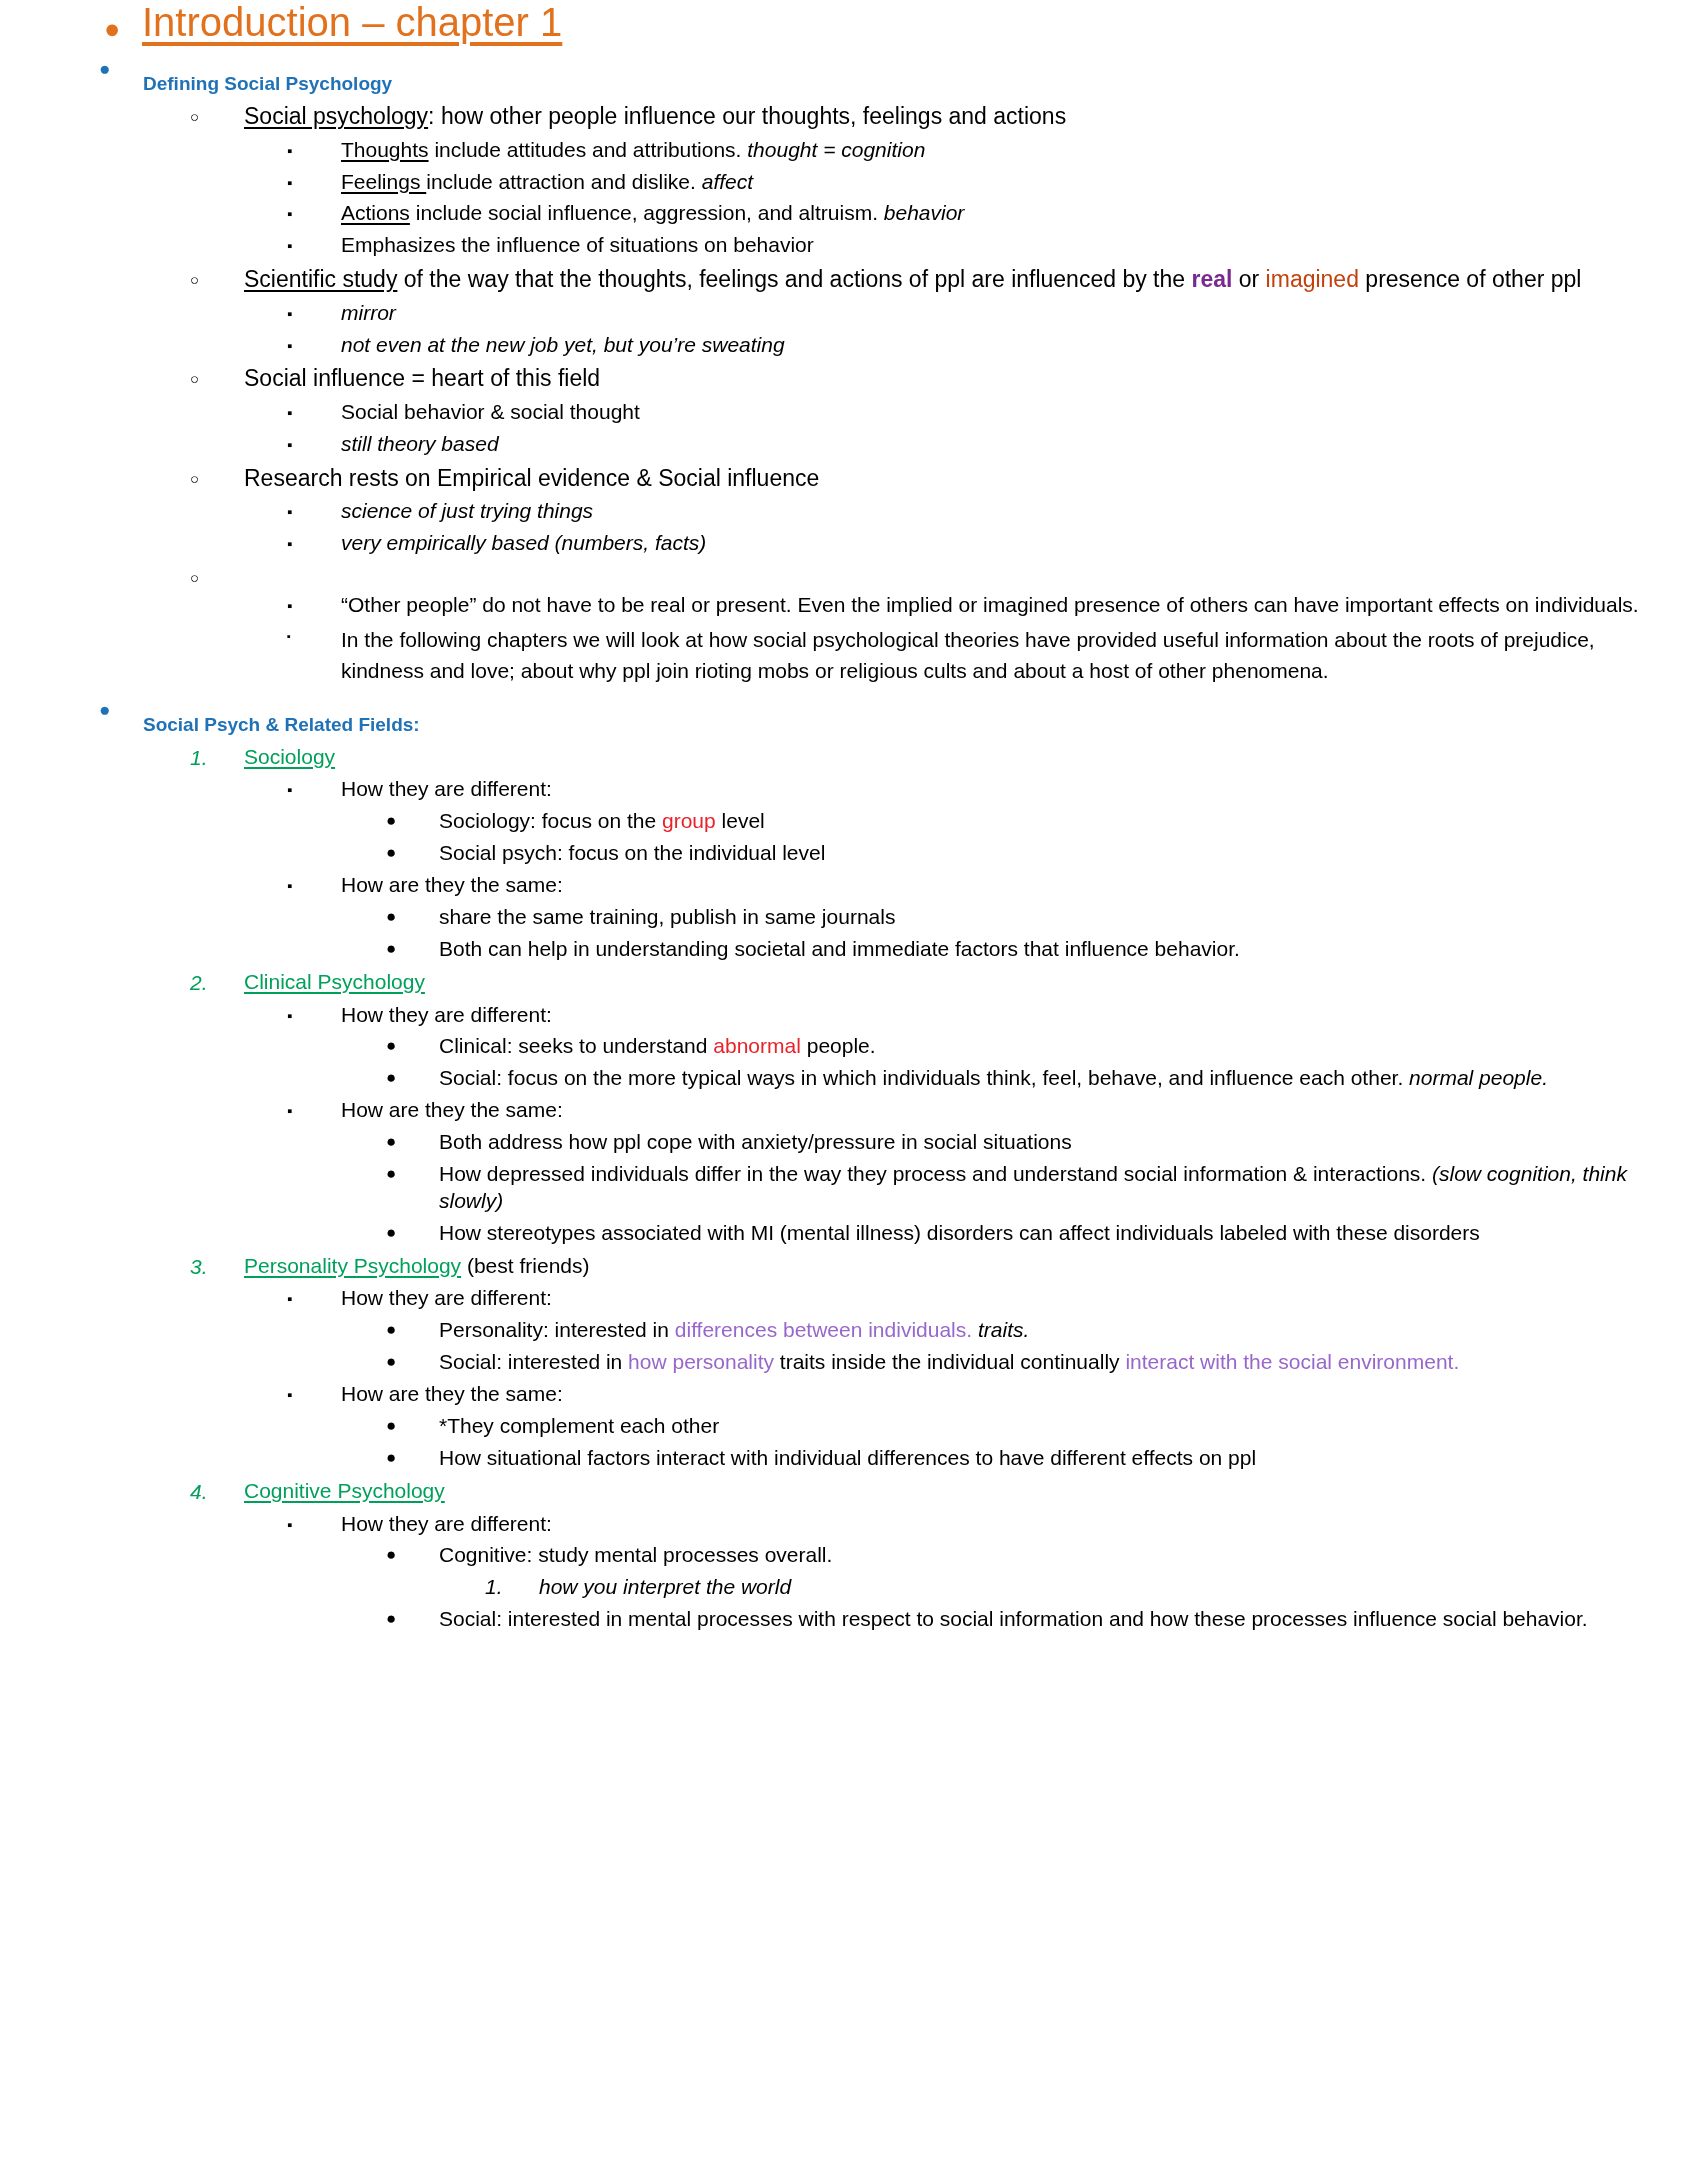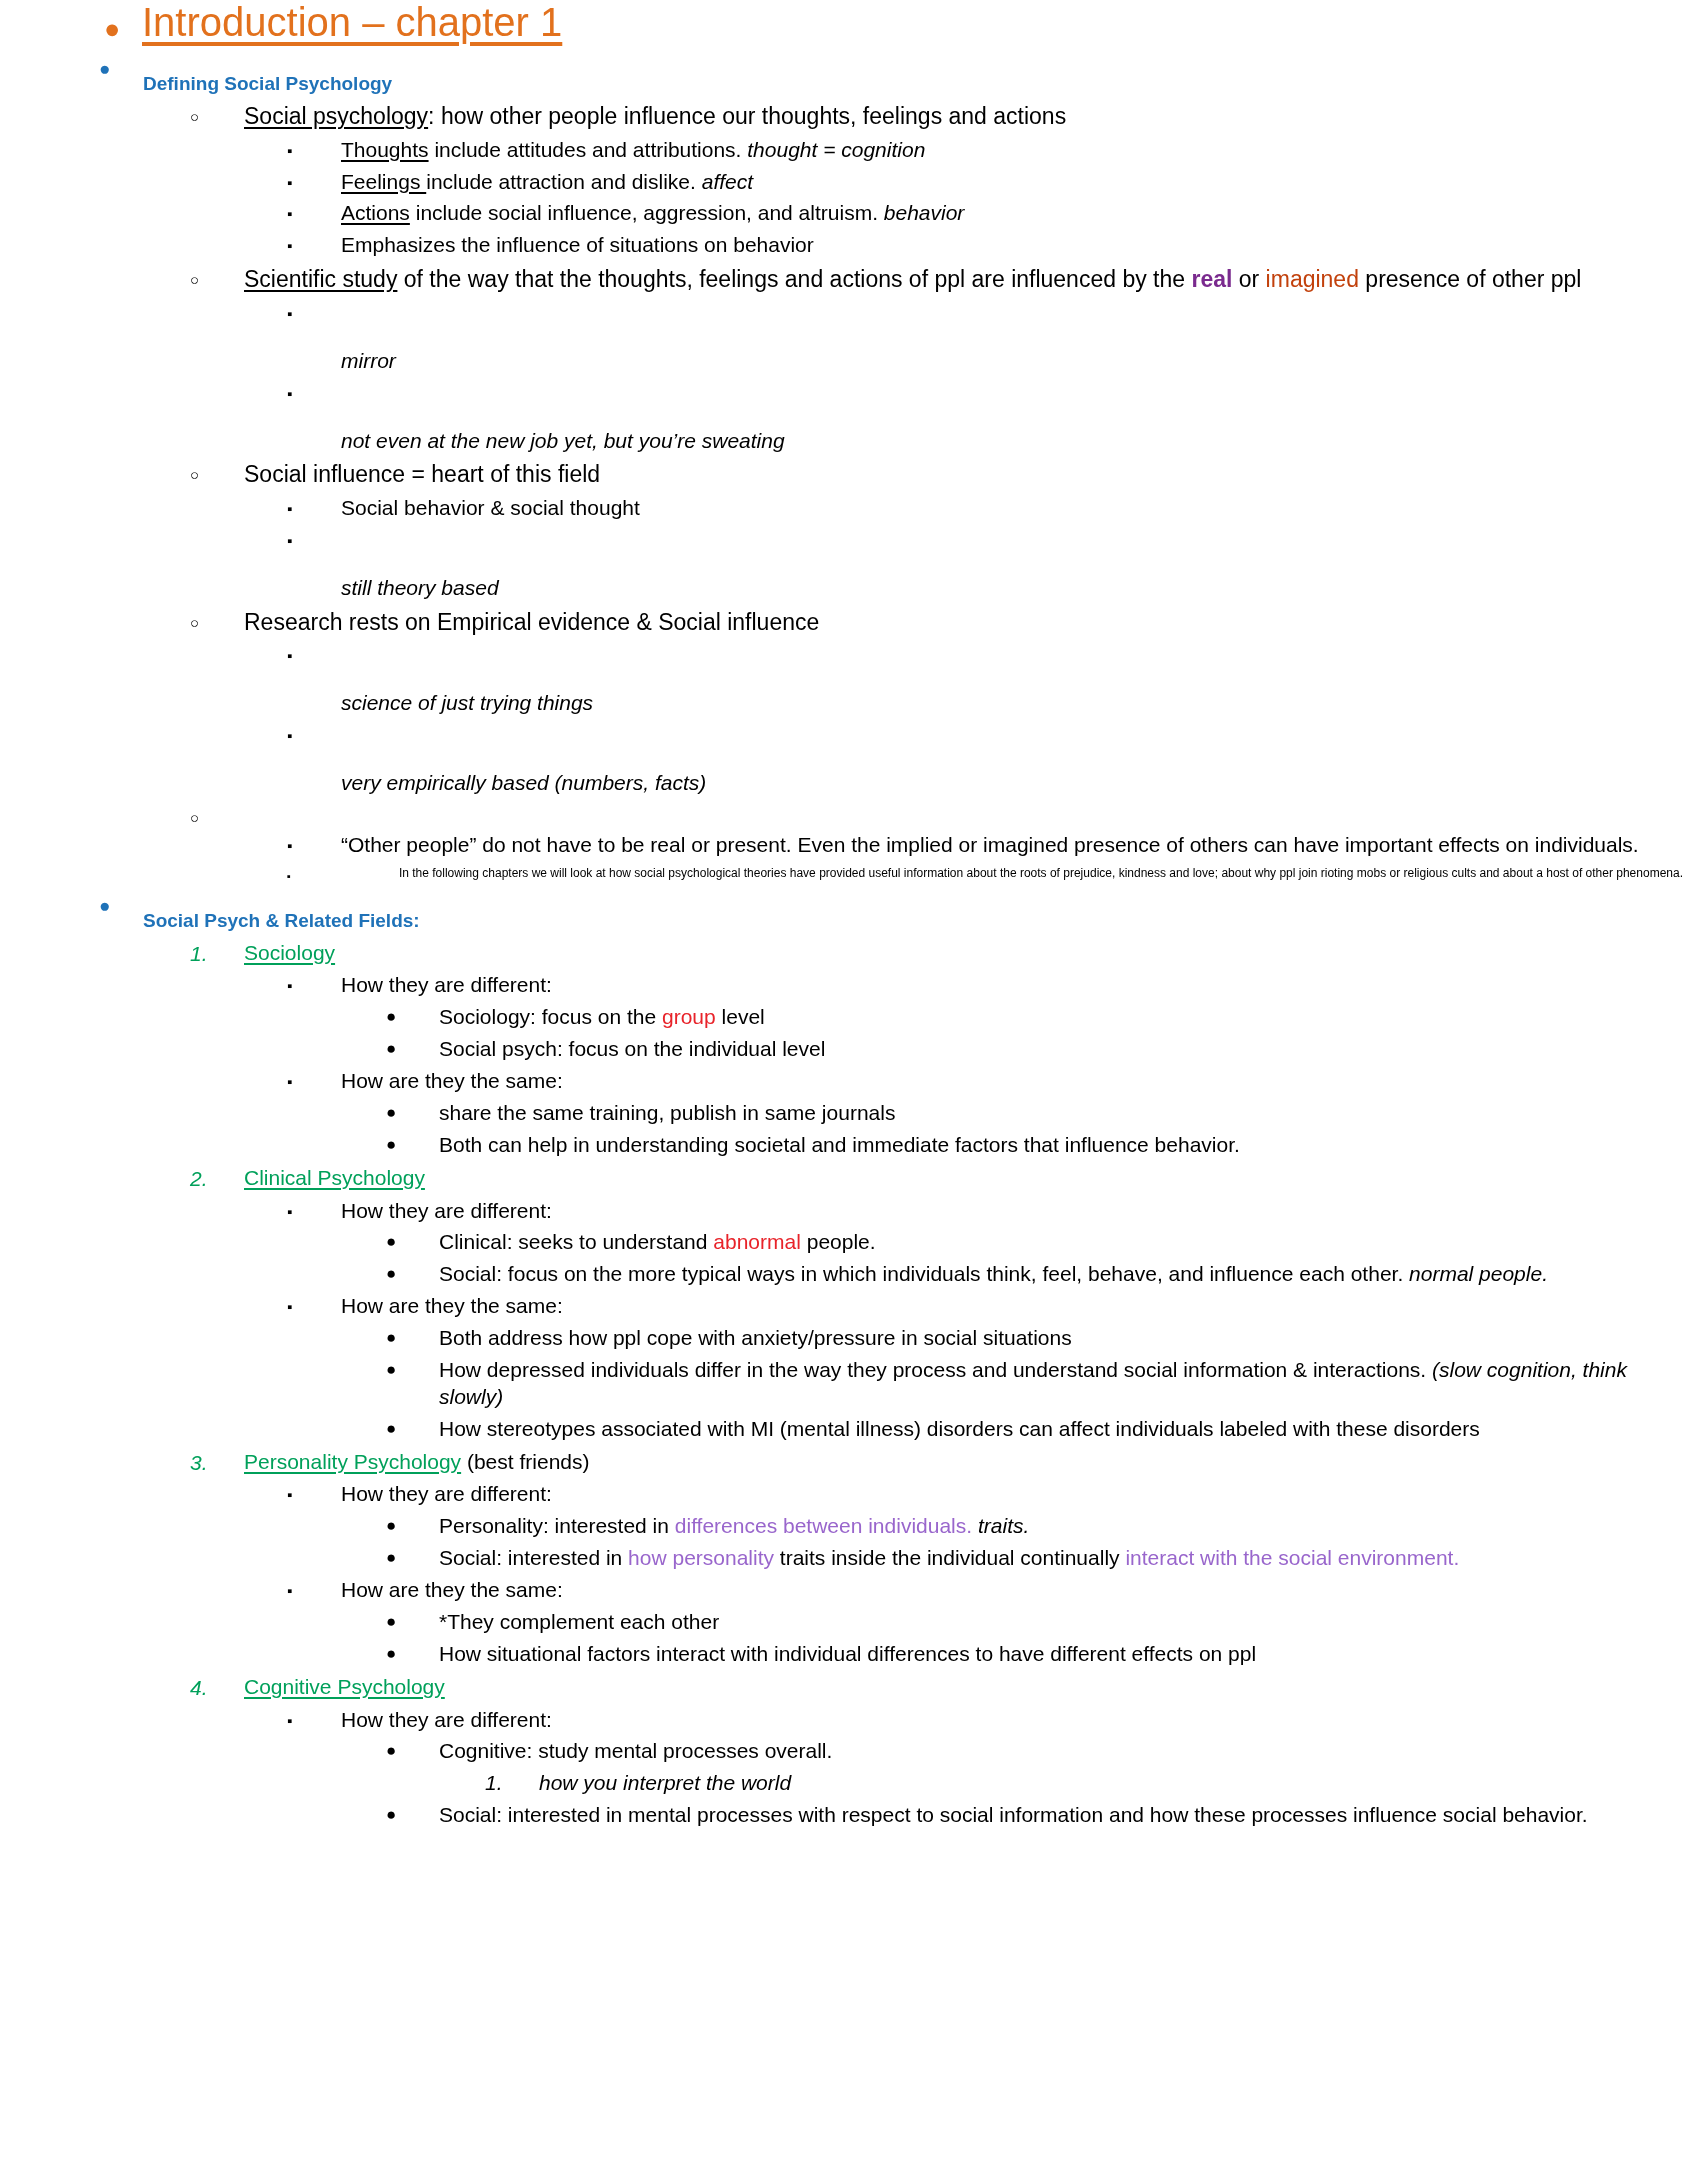--- a/index.html
+++ b/index.html
@@ -99,21 +99,21 @@
 
   
   .lvl3 { padding-left: 287px; margin-top: 5px; }
   .lvl3 .marker {
     width: 54px;
     font-size: 15px;
     color: #000;
     padding-top: 4px;
   }
   .lvl3 .content { font-size: 21px; }
-  .lvl3.small .content { font-size: 12px; line-height: 1.5; text-align: right; }
+  .lvl3.small .content { font-size: 21px; line-height: 1.5; }
   .lvl3.small .marker { font-size: 11px; padding-top: 5px; }
 
   
   .lvl4 { padding-left: 386px; margin-top: 5px; }
   .lvl4 .marker {
     width: 53px;
     font-size: 17px;
     color: #000;
     padding-top: 2px;
   }
@@ -125,21 +125,21 @@
     width: 54px;
     font-size: 21px;
     font-style: italic;
     color: #000;
     padding-top: 0px;
   }
   .lvl5 .content { font-size: 21px; font-style: italic; }
 
   
   .u   { text-decoration: underline; text-underline-offset: 3px; }
-  .it  { font-style: italic; margin-top: 48px; }
+  .it  { font-style: italic; }
   .green-u {
     color: #00A05A;
     text-decoration: underline;
     text-underline-offset: 3px;
   }
   .red     { color: #E8232A; }
   .purple-d{ color: #7A2A8E; font-weight: bold; }
   .purple-l{ color: #c2410c; font-weight: normal; }
   .violet  { color: #9966CC; }
 

